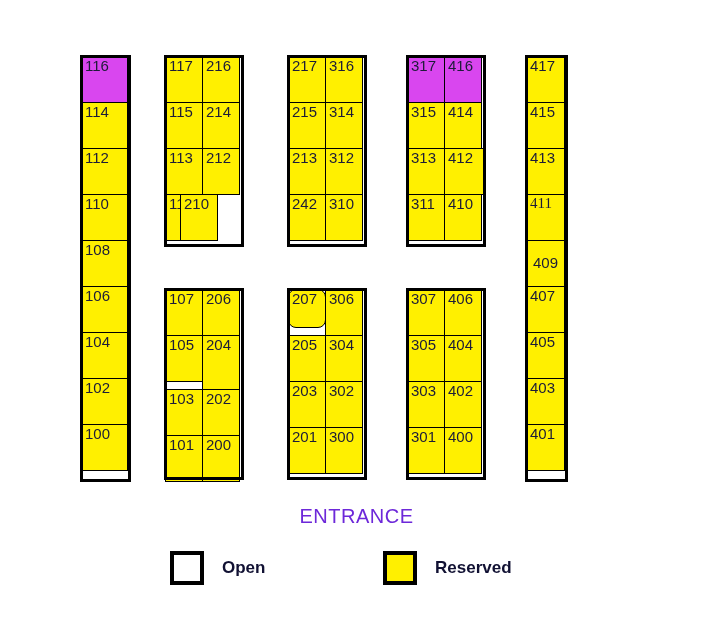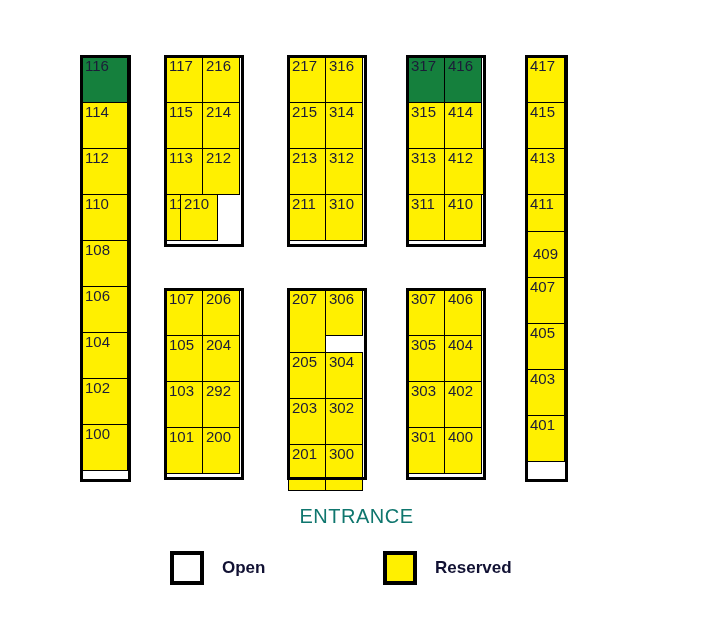--- a/index.html
+++ b/index.html
@@ -37,21 +37,21 @@
   }
   .booth {
     position: relative;
     box-sizing: border-box;
     border: 1px solid #000000;
     margin: -1px 0 0 -1px;
     display: block;
     overflow: hidden;
   }
   .booth.reserved { background: #fff000; }
-  .booth.open     { background: #15803d; }
+  .booth.open     { background: #d946ef; }
 
   .booth-label {
     position: absolute;
     left: 3px;
     top: 0px;
     font-size: 15px;
     line-height: 17px;
     color: #1c1c38;
     letter-spacing: 0px;
     white-space: nowrap;
@@ -72,21 +72,21 @@
 
   
   #entrance-label {
     position: absolute;
     left: 0;
     top: 504px;
     width: 713px;
     text-align: center;
     font-size: 20px;
     line-height: 24px;
-    color: #0f766e;
+    color: #6d28d9;
     letter-spacing: 0.5px;
   }
 
   
   #legend { position: absolute; left: 0; top: 0; width: 713px; height: 636px; }
   .legend-item { position: absolute; display: flex; align-items: center; }
   .legend-swatch {
     width: 34px;
     height: 34px;
     box-sizing: border-box;
@@ -198,30 +198,30 @@
           <span class="booth-label">107</span>
         </div>
         <div class="booth reserved" style="width: 38px; height: 47px;">
           <span class="booth-label">206</span>
         </div>
       </div>
       <div class="block-row">
         <div class="booth reserved" style="width: 38px; height: 47px; padding-left: 12px;">
           <span class="booth-label">105</span>
         </div>
-        <div class="booth reserved" style="width: 38px; height: 47px;">
+        <div class="booth reserved" style="width: 38px; height: 55px;">
           <span class="booth-label">204</span>
         </div>
       </div>
       <div class="block-row">
         <div class="booth reserved" style="width: 38px; height: 47px;">
           <span class="booth-label">103</span>
         </div>
         <div class="booth reserved" style="width: 38px; height: 47px;">
-          <span class="booth-label">292</span>
+          <span class="booth-label">202</span>
         </div>
       </div>
       <div class="block-row">
         <div class="booth reserved" style="width: 38px; height: 47px; padding-left: 18px;">
           <span class="booth-label">101</span>
         </div>
         <div class="booth reserved" style="width: 38px; height: 47px;">
           <span class="booth-label">200</span>
         </div>
       </div>
@@ -247,31 +247,31 @@
       <div class="block-row">
         <div class="booth reserved" style="width: 38px; height: 47px;">
           <span class="booth-label">213</span>
         </div>
         <div class="booth reserved" style="width: 38px; height: 47px;">
           <span class="booth-label">312</span>
         </div>
       </div>
       <div class="block-row">
         <div class="booth reserved" style="width: 38px; height: 47px;">
-          <span class="booth-label">211</span>
+          <span class="booth-label">242</span>
         </div>
         <div class="booth reserved" style="width: 38px; height: 47px;">
           <span class="booth-label">310</span>
         </div>
       </div>
     </div>
     <div class="block-frame" style="left: 287px; top: 55px; width: 80px; height: 192px;"></div>
     <div class="block" style="left: 289px; top: 290px;">
       <div class="block-row">
-        <div class="booth reserved" style="width: 38px; height: 64px;">
+        <div class="booth reserved" style="width: 38px; height: 39px; border-radius: 8px;">
           <span class="booth-label">207</span>
         </div>
         <div class="booth reserved" style="width: 38px; height: 47px;">
           <span class="booth-label">306</span>
         </div>
       </div>
       <div class="block-row">
         <div class="booth reserved" style="width: 38px; height: 47px;">
           <span class="booth-label">205</span>
         </div>
@@ -377,21 +377,21 @@
         <div class="booth reserved" style="width: 39px; height: 47px;">
           <span class="booth-label">415</span>
         </div>
       </div>
       <div class="block-row">
         <div class="booth reserved" style="width: 39px; height: 47px;">
           <span class="booth-label">413</span>
         </div>
       </div>
       <div class="block-row">
-        <div class="booth reserved" style="width: 39px; height: 38px;">
+        <div class="booth reserved" style="width: 39px; height: 47px; font-family: Liberation Serif, serif;">
           <span class="booth-label">411</span>
         </div>
       </div>
       <div class="block-row">
         <div class="booth reserved" style="width: 39px; height: 47px;">
           <span class="booth-label offset">409</span>
         </div>
       </div>
       <div class="block-row">
         <div class="booth reserved" style="width: 39px; height: 47px;">

